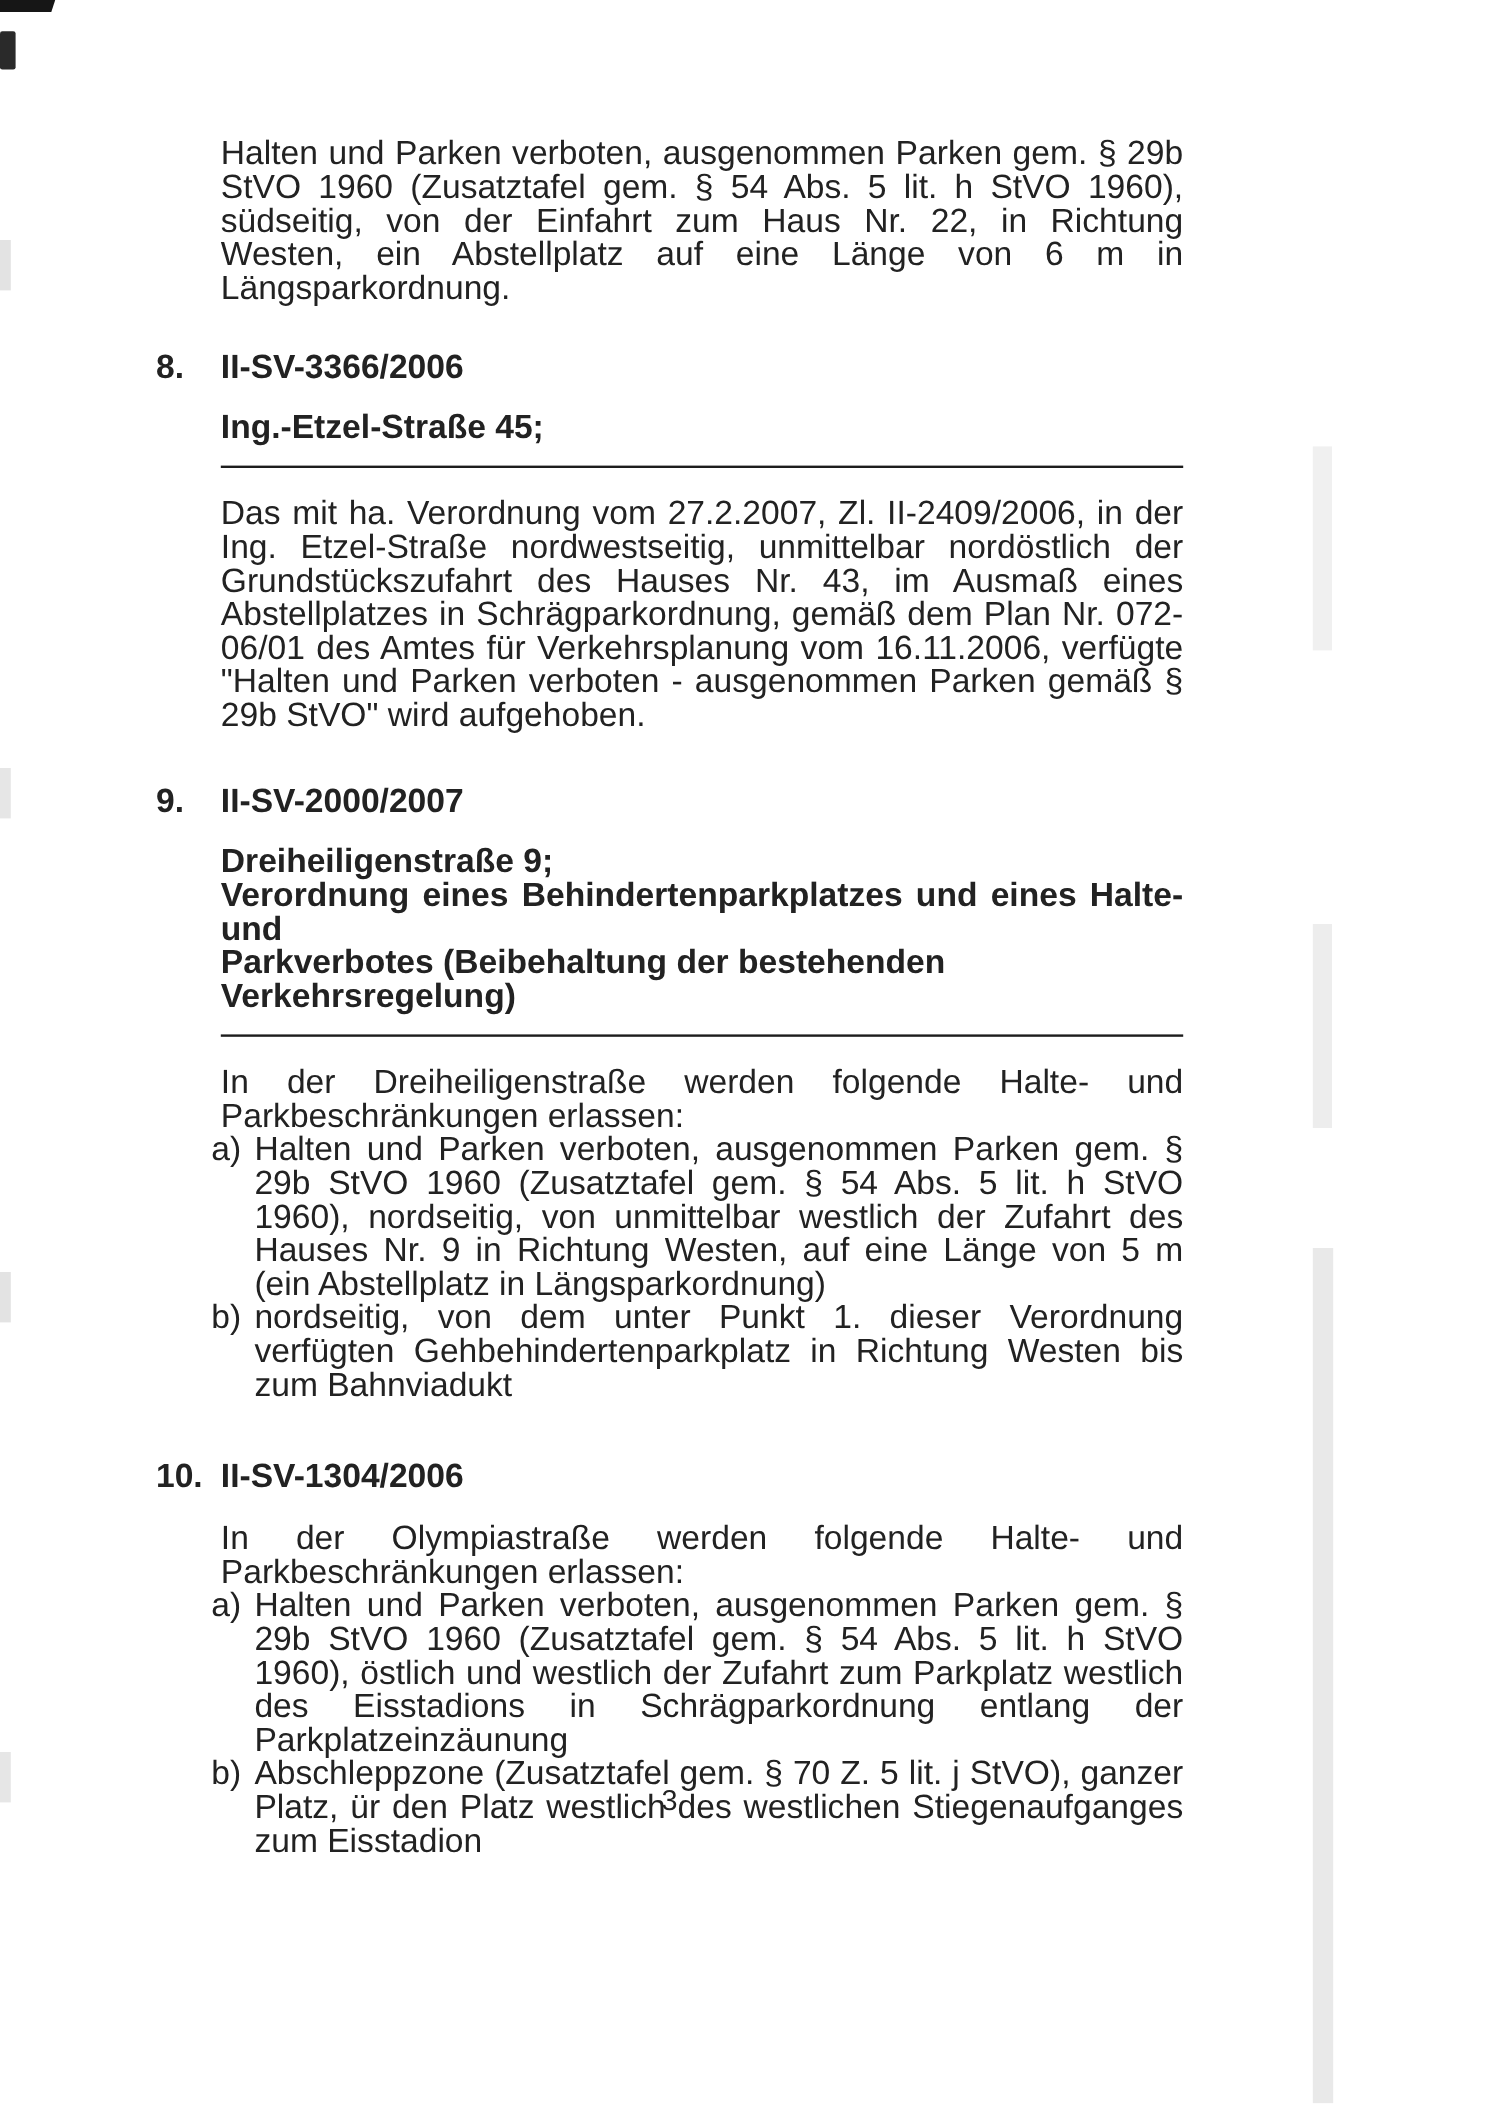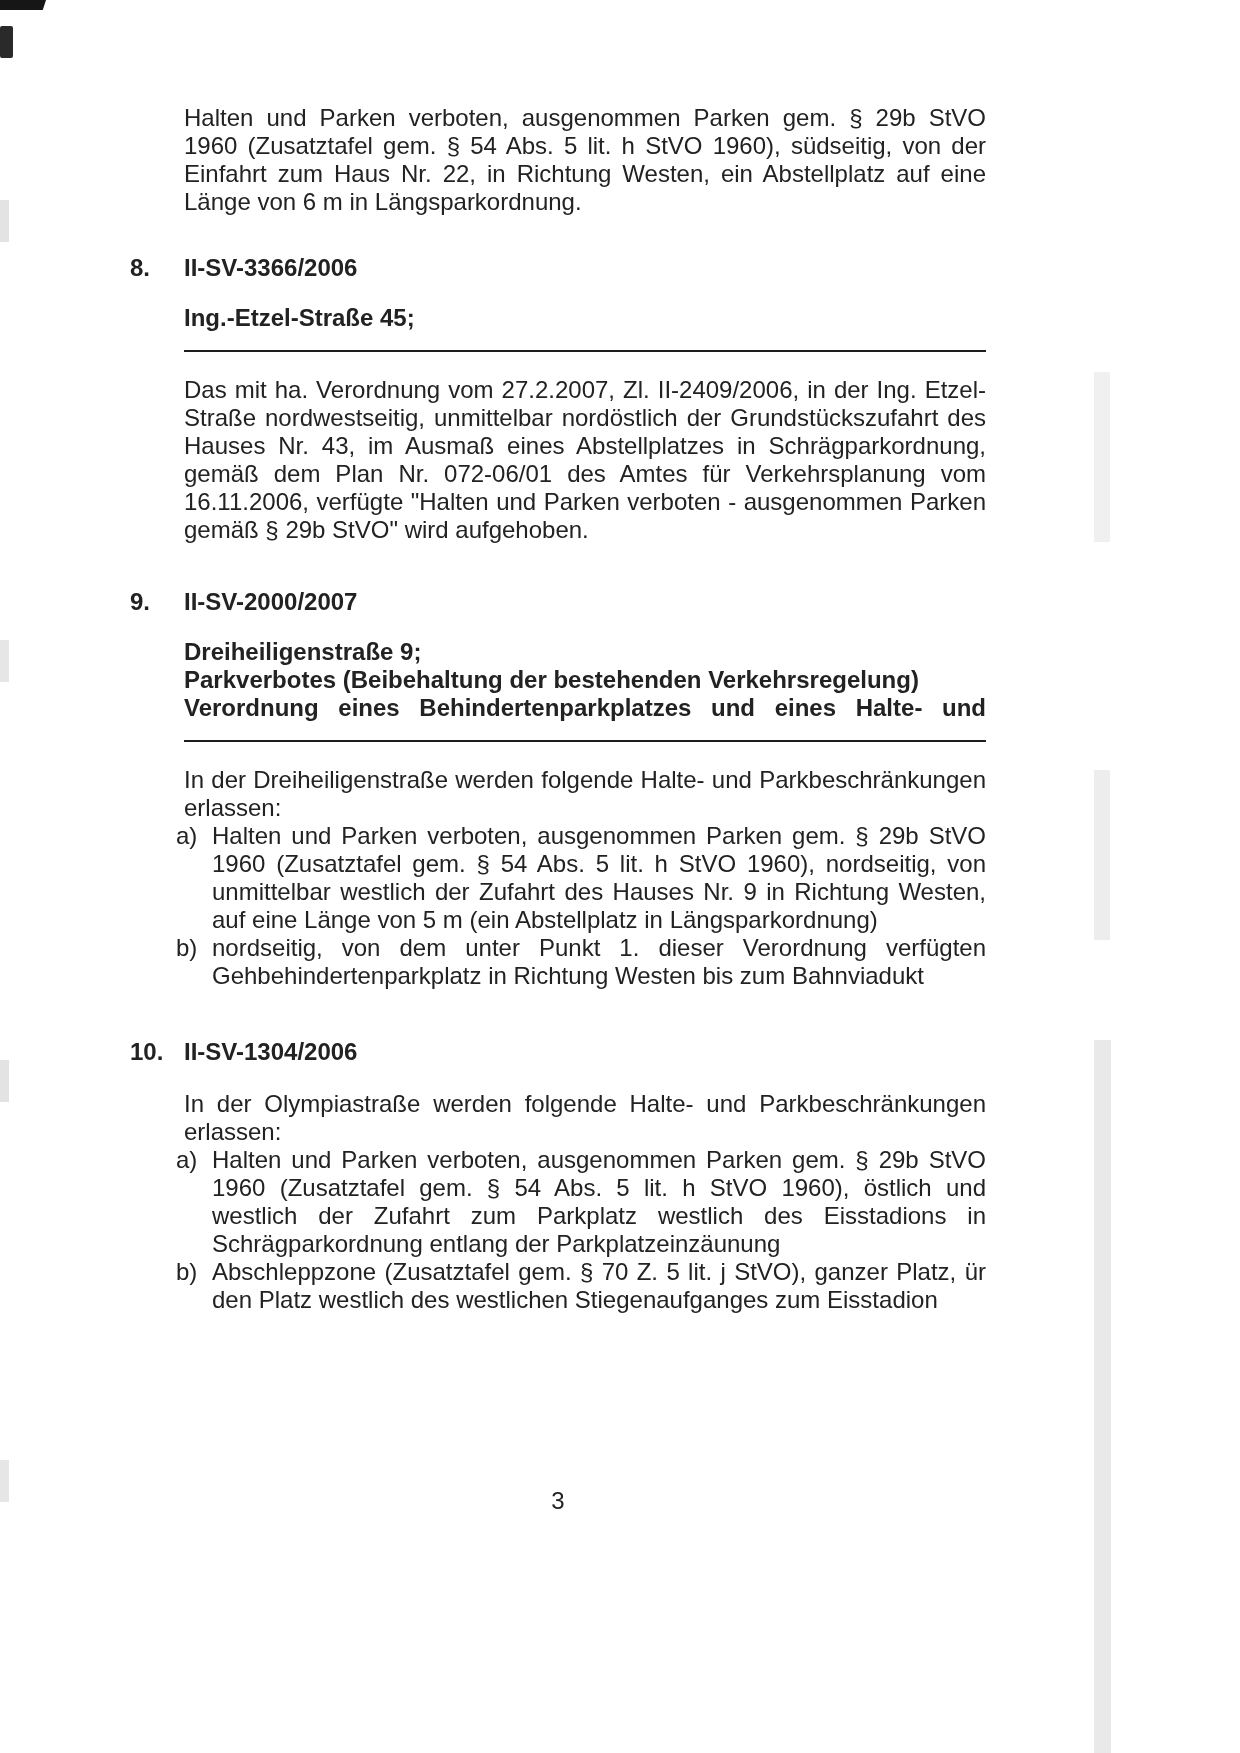--- a/index.html
+++ b/index.html
@@ -9,24 +9,24 @@
     width: 1240px;
     height: 1753px;
     background: #ffffff;
     font-family: "Liberation Sans", "DejaVu Sans", sans-serif;
     color: #222222;
     overflow: hidden;
   }
   .content {
     position: absolute;
     left: 130px;
-    top: 4px;
+    top: 14px;
     width: 856px;
     padding-top: 100px;
-    font-size: 24px;
+    font-size: 28px;
     line-height: 28px;
   }
   .para { text-align: justify; text-justify: inter-word; }
   .ml { margin-left: 54px; }
   .section-8 { margin-top: 38px; }
   .section-9 { margin-top: 44px; }
   .section-10 { margin-top: 48px; }
   .item-head { display: flex; font-weight: bold; }
   .item-num { width: 54px; flex-shrink: 0; }
   .heading {
@@ -93,22 +93,22 @@
       <p class="para ml body-para">Das mit ha. Verordnung vom 27.2.2007, Zl. II-2409/2006, in der Ing. Etzel-Straße nordwestseitig, unmittelbar nordöstlich der Grundstückszufahrt des Hauses Nr. 43, im Ausmaß eines Abstellplatzes in Schrägparkordnung, gemäß dem Plan Nr. 072-06/01 des Amtes für Verkehrsplanung vom 16.11.2006, verfügte "Halten und Parken verboten - ausgenommen Parken gemäß § 29b StVO" wird aufgehoben.</p>
     </section>
 
     <section class="section-9">
       <div class="item-head">
         <span class="item-num">9.</span>
         <span class="item-ref">II-SV-2000/2007</span>
       </div>
       <div class="heading">
         <div class="hline">Dreiheiligenstraße 9;</div>
+        <div class="hline stretch">Verordnung eines Behindertenparkplatzes und eines Halte- und</div>
         <div class="hline">Parkverbotes (Beibehaltung der bestehenden Verkehrsregelung)</div>
-        <div class="hline stretch">Verordnung eines Behindertenparkplatzes und eines Halte- und</div>
       </div>
       <p class="para ml body-para">In der Dreiheiligenstraße werden folgende Halte- und Parkbeschränkungen erlassen:</p>
       <div class="list">
         <div class="li">
           <span class="li-label">a)</span>
           <div class="li-text">Halten und Parken verboten, ausgenommen Parken gem. § 29b StVO 1960 (Zusatztafel gem. § 54 Abs. 5 lit. h StVO 1960), nordseitig, von unmittelbar westlich der Zufahrt des Hauses Nr. 9 in Richtung Westen, auf eine Länge von 5 m (ein Abstellplatz in Längsparkordnung)</div>
         </div>
         <div class="li">
           <span class="li-label">b)</span>
           <div class="li-text">nordseitig, von dem unter Punkt 1. dieser Verordnung verfügten Gehbehindertenparkplatz in Richtung Westen bis zum Bahnviadukt</div>

